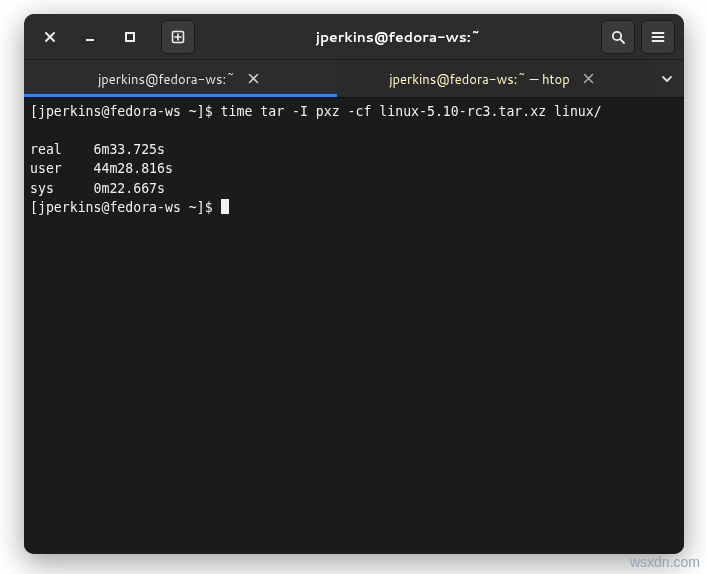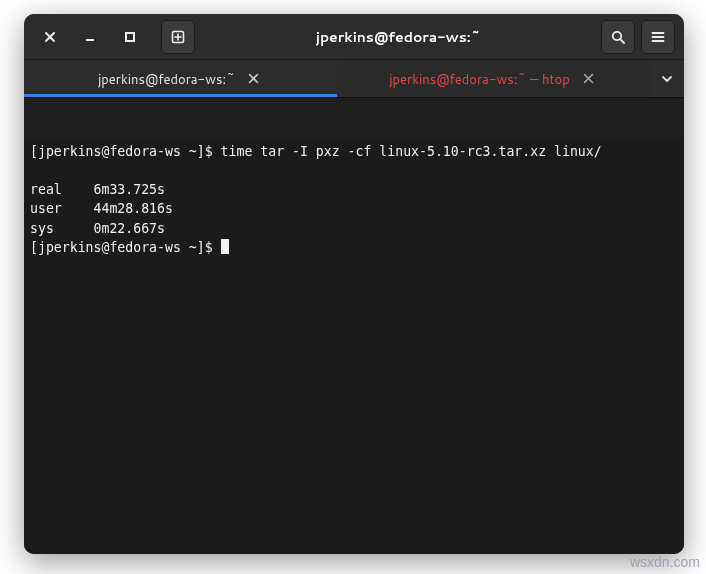--- a/index.html
+++ b/index.html
@@ -70,21 +70,21 @@
       display: flex;
       align-items: center;
       justify-content: center;
       padding: 0 10px;
       font-size: 13px;
       color: #e5e5e5;
       position: relative;
       cursor: pointer;
       gap: 10px;
     }
-    .tab.inactive { color: #ef4444; background: #2a2a2a; }
+    .tab.inactive { color: #fef9c3; background: #2a2a2a; }
     .tab.active::after {
       content: "";
       position: absolute;
       left: 0; right: 0; bottom: 0;
       height: 3px;
       background: #3584e4;
     }
     .tab-close {
       width: 18px; height: 18px;
       display: flex; align-items: center; justify-content: center;
@@ -103,21 +103,20 @@
     .terminal {
       flex: 1;
       background: #1b1b1b;
       color: #f2f2f2;
       font-family: "DejaVu Sans Mono", "Menlo", "Consolas", monospace;
       font-size: 13.2px;
       line-height: 1.45;
       padding: 4px 6px 8px 6px;
       white-space: pre;
       overflow: hidden;
-      margin-top: 40px;
     }
     .cursor {
       display: inline-block;
       width: 8px;
       height: 15px;
       background: #f2f2f2;
       vertical-align: -2px;
     }
     .watermark {
       position: absolute;

